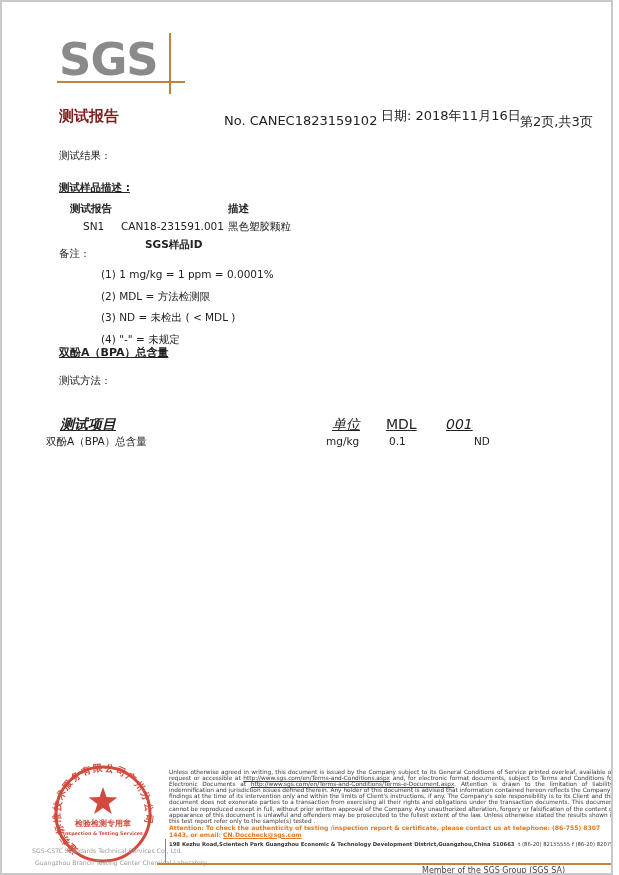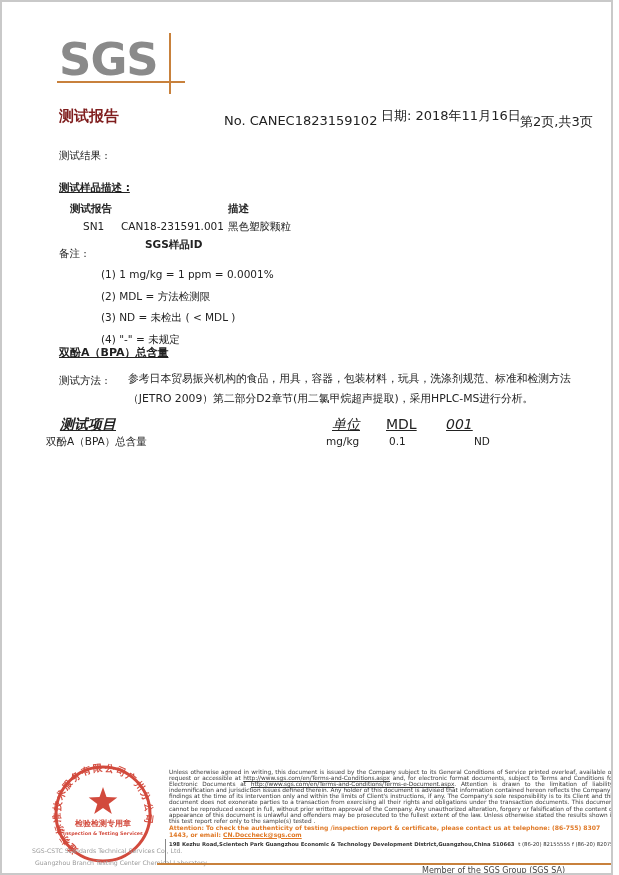--- a/index.html
+++ b/index.html
@@ -66,21 +66,20 @@
   <div class="abs td" style="left:226px;top:218px;">黑色塑胶颗粒</div>
 
   <div class="abs label" style="left:57px;top:245px;">备注 :</div>
   <div class="abs note" style="left:99px;top:266px;">(1) 1 mg/kg = 1 ppm = 0.0001%</div>
   <div class="abs note" style="left:99px;top:288px;">(2) MDL = 方法检测限</div>
   <div class="abs note" style="left:99px;top:309px;">(3) ND = 未检出 ( &lt; MDL )</div>
   <div class="abs note" style="left:99px;top:331px;">(4) "-" = 未规定</div>
 
   <div class="abs section-title" style="left:57px;top:343px;">双酚A（BPA）总含量</div>
   <div class="abs label" style="left:57px;top:372px;">测试方法 :</div>
-  <div class="abs method-par" style="left:126px;top:367px;">参考日本贸易振兴机构的食品，用具，容器，包装材料，玩具，洗涤剂规范、标准和检测方法（JETRO 2009）第二部分D2章节(用二氯甲烷超声提取)，采用HPLC-MS进行分析。</div>
 
   <div class="abs rt-head italic bolded" style="left:58px;top:414px;">测试项目</div>
   <div class="abs rt-head italic" style="left:330px;top:414px;">单位</div>
   <div class="abs rt-head" style="left:384px;top:414px;">MDL</div>
   <div class="abs rt-head italic" style="left:444px;top:414px;">001</div>
   <div class="abs td" style="left:44px;top:433px;">双酚A（BPA）总含量</div>
   <div class="abs td" style="left:324px;top:433px;">mg/kg</div>
   <div class="abs td" style="left:387px;top:433px;">0.1</div>
   <div class="abs td" style="left:472px;top:433px;">ND</div>
 

